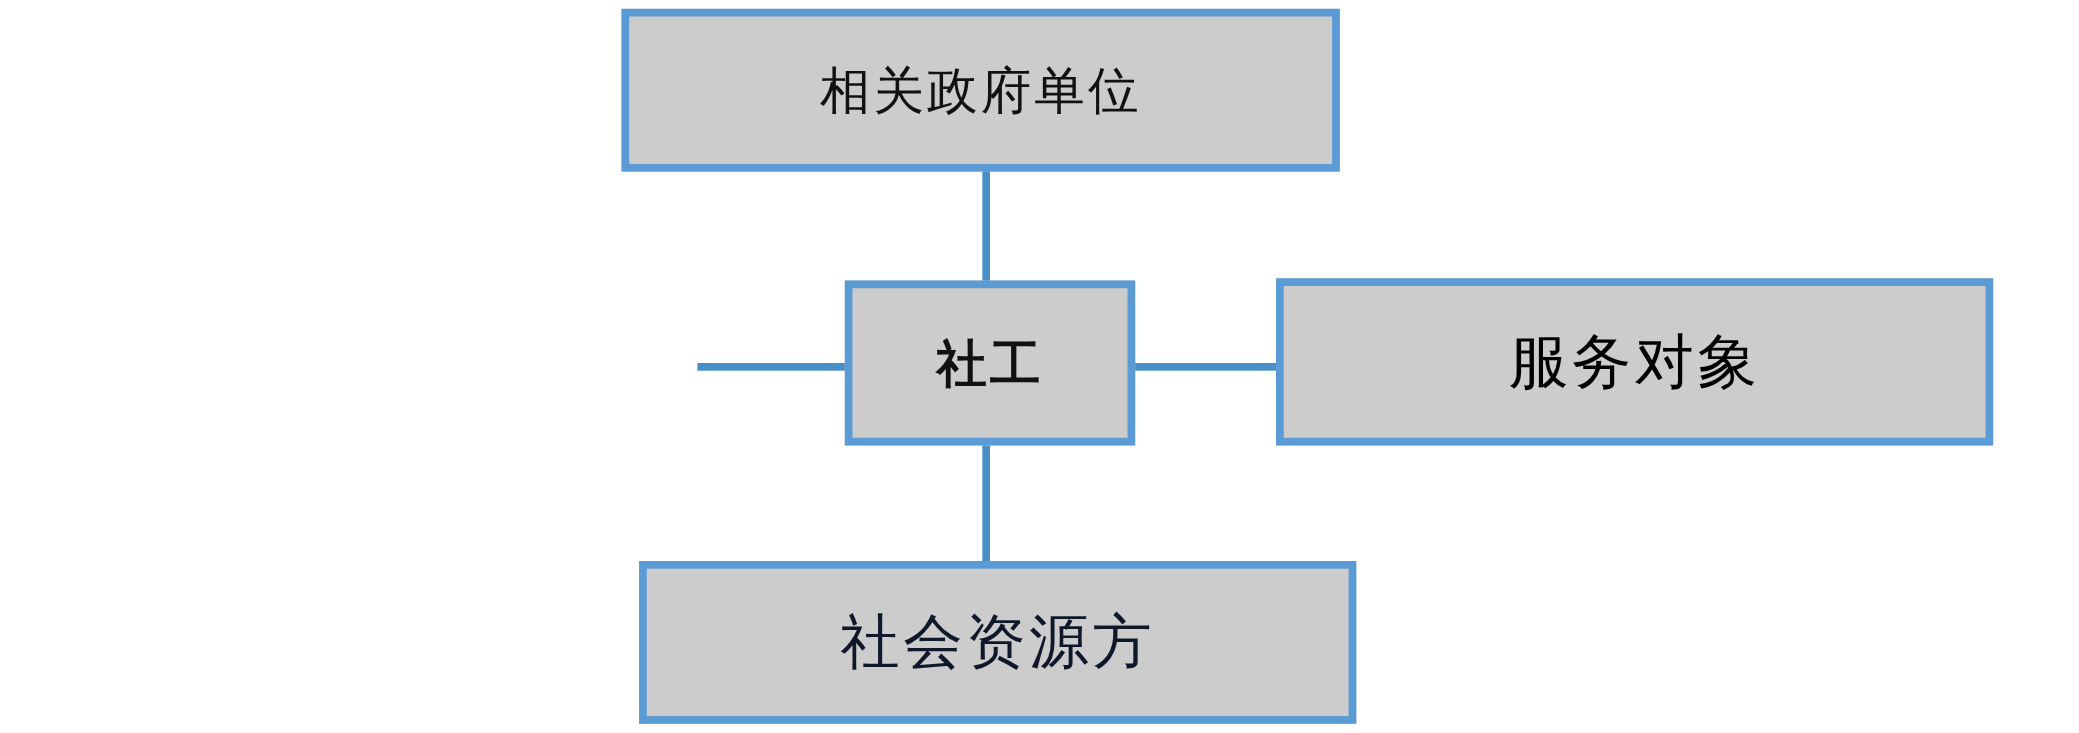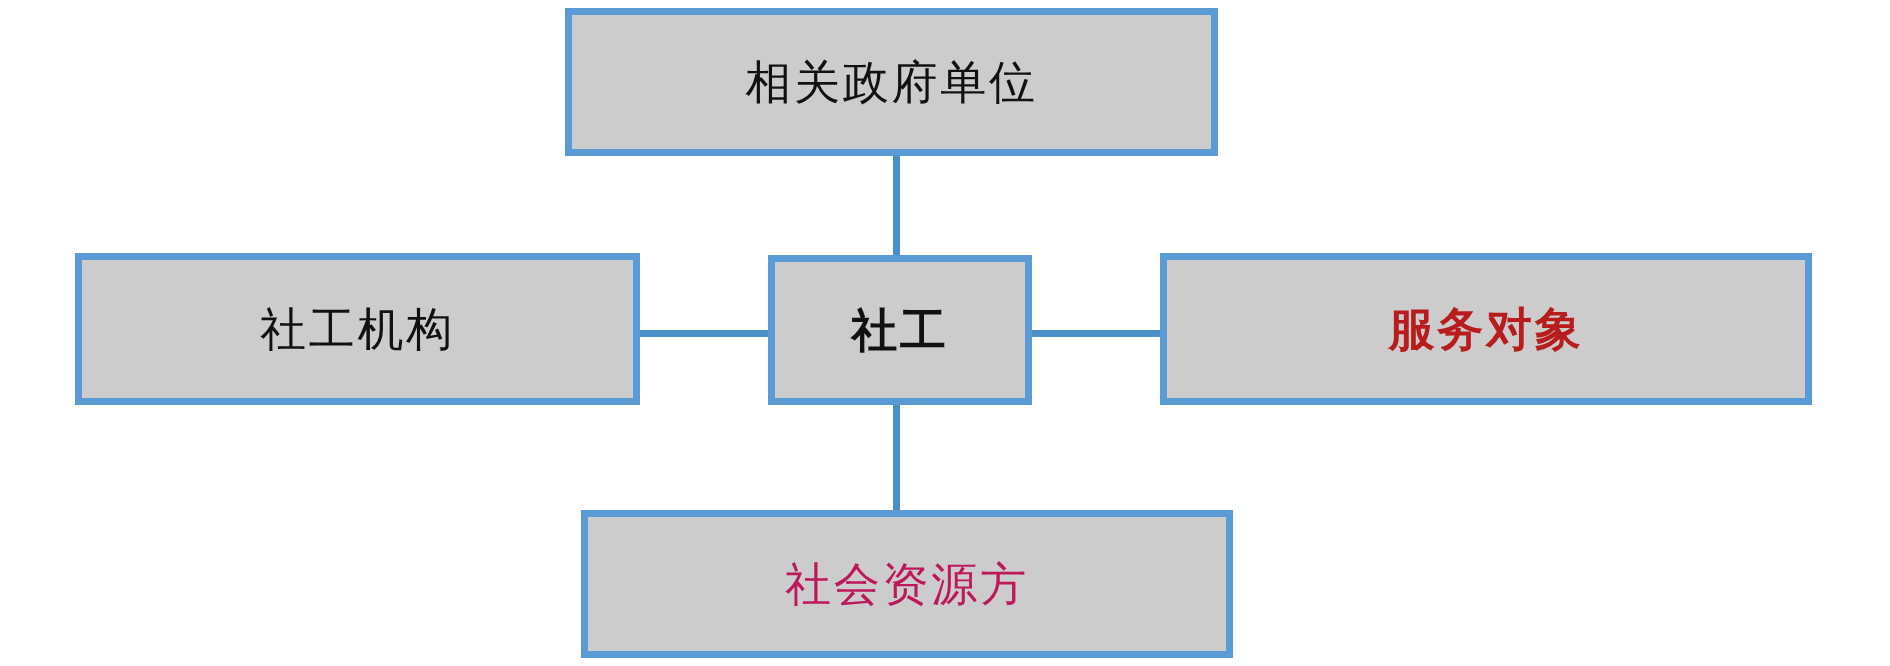--- a/index.html
+++ b/index.html
@@ -51,25 +51,22 @@
 <body>
 
 <div id="canvas" style="background: rgb(255, 255, 255);">
     <div class="connector v" style="left: 893px; top: 150px; background: rgb(74, 144, 200); width: 7px; height: 110px;"></div>
     <div class="connector h" style="left: 634px; top: 330px; background: rgb(74, 144, 200); height: 7px; width: 140px;"></div>
     <div class="connector h" style="left: 1026px; top: 330px; background: rgb(74, 144, 200); height: 7px; width: 140px;"></div>
     <div class="connector v" style="left: 893px; top: 400px; background: rgb(74, 144, 200); width: 7px; height: 116px;"></div>
     <div class="node" style="left: 565px; top: 8px; width: 653px; height: 148px; background: rgb(204, 204, 204); border-color: rgb(91, 155, 213);">
       <span class="node-label" style="font-size: 46px; color: rgb(17, 17, 17);">相关政府单位</span>
     </div>
-    <div class="node" style="left: 75px; top: 253px; width: 565px; height: 152px; background: rgb(204, 204, 204); border-color: rgb(91, 155, 213);">
-      <span class="node-label" style="font-size: 46px; color: rgb(17, 17, 17);">社工机构</span>
-    </div>
     <div class="node" style="left: 768px; top: 255px; width: 264px; height: 150px; background: rgb(204, 204, 204); border-color: rgb(91, 155, 213); font-weight: bold;">
       <span class="node-label" style="font-size: 46px; color: rgb(17, 17, 17);">社工</span>
     </div>
     <div class="node" style="left: 1160px; top: 253px; width: 652px; height: 152px; background: rgb(204, 204, 204); border-color: rgb(91, 155, 213);">
-      <span class="node-label" style="font-size: 46px; color: #b91c1c; font-weight: bold;">服务对象</span>
+      <span class="node-label" style="font-size: 54px; color: #000000;">服务对象</span>
     </div>
     <div class="node" style="left: 581px; top: 510px; width: 652px; height: 148px; background: rgb(204, 204, 204); border-color: rgb(91, 155, 213);">
-      <span class="node-label" style="font-size: 46px; color: #be185d;">社会资源方</span>
+      <span class="node-label" style="font-size: 54px; color: #0f172a; font-family: Liberation Serif, serif;">社会资源方</span>
     </div>
   </div>
 
 </body></html>

